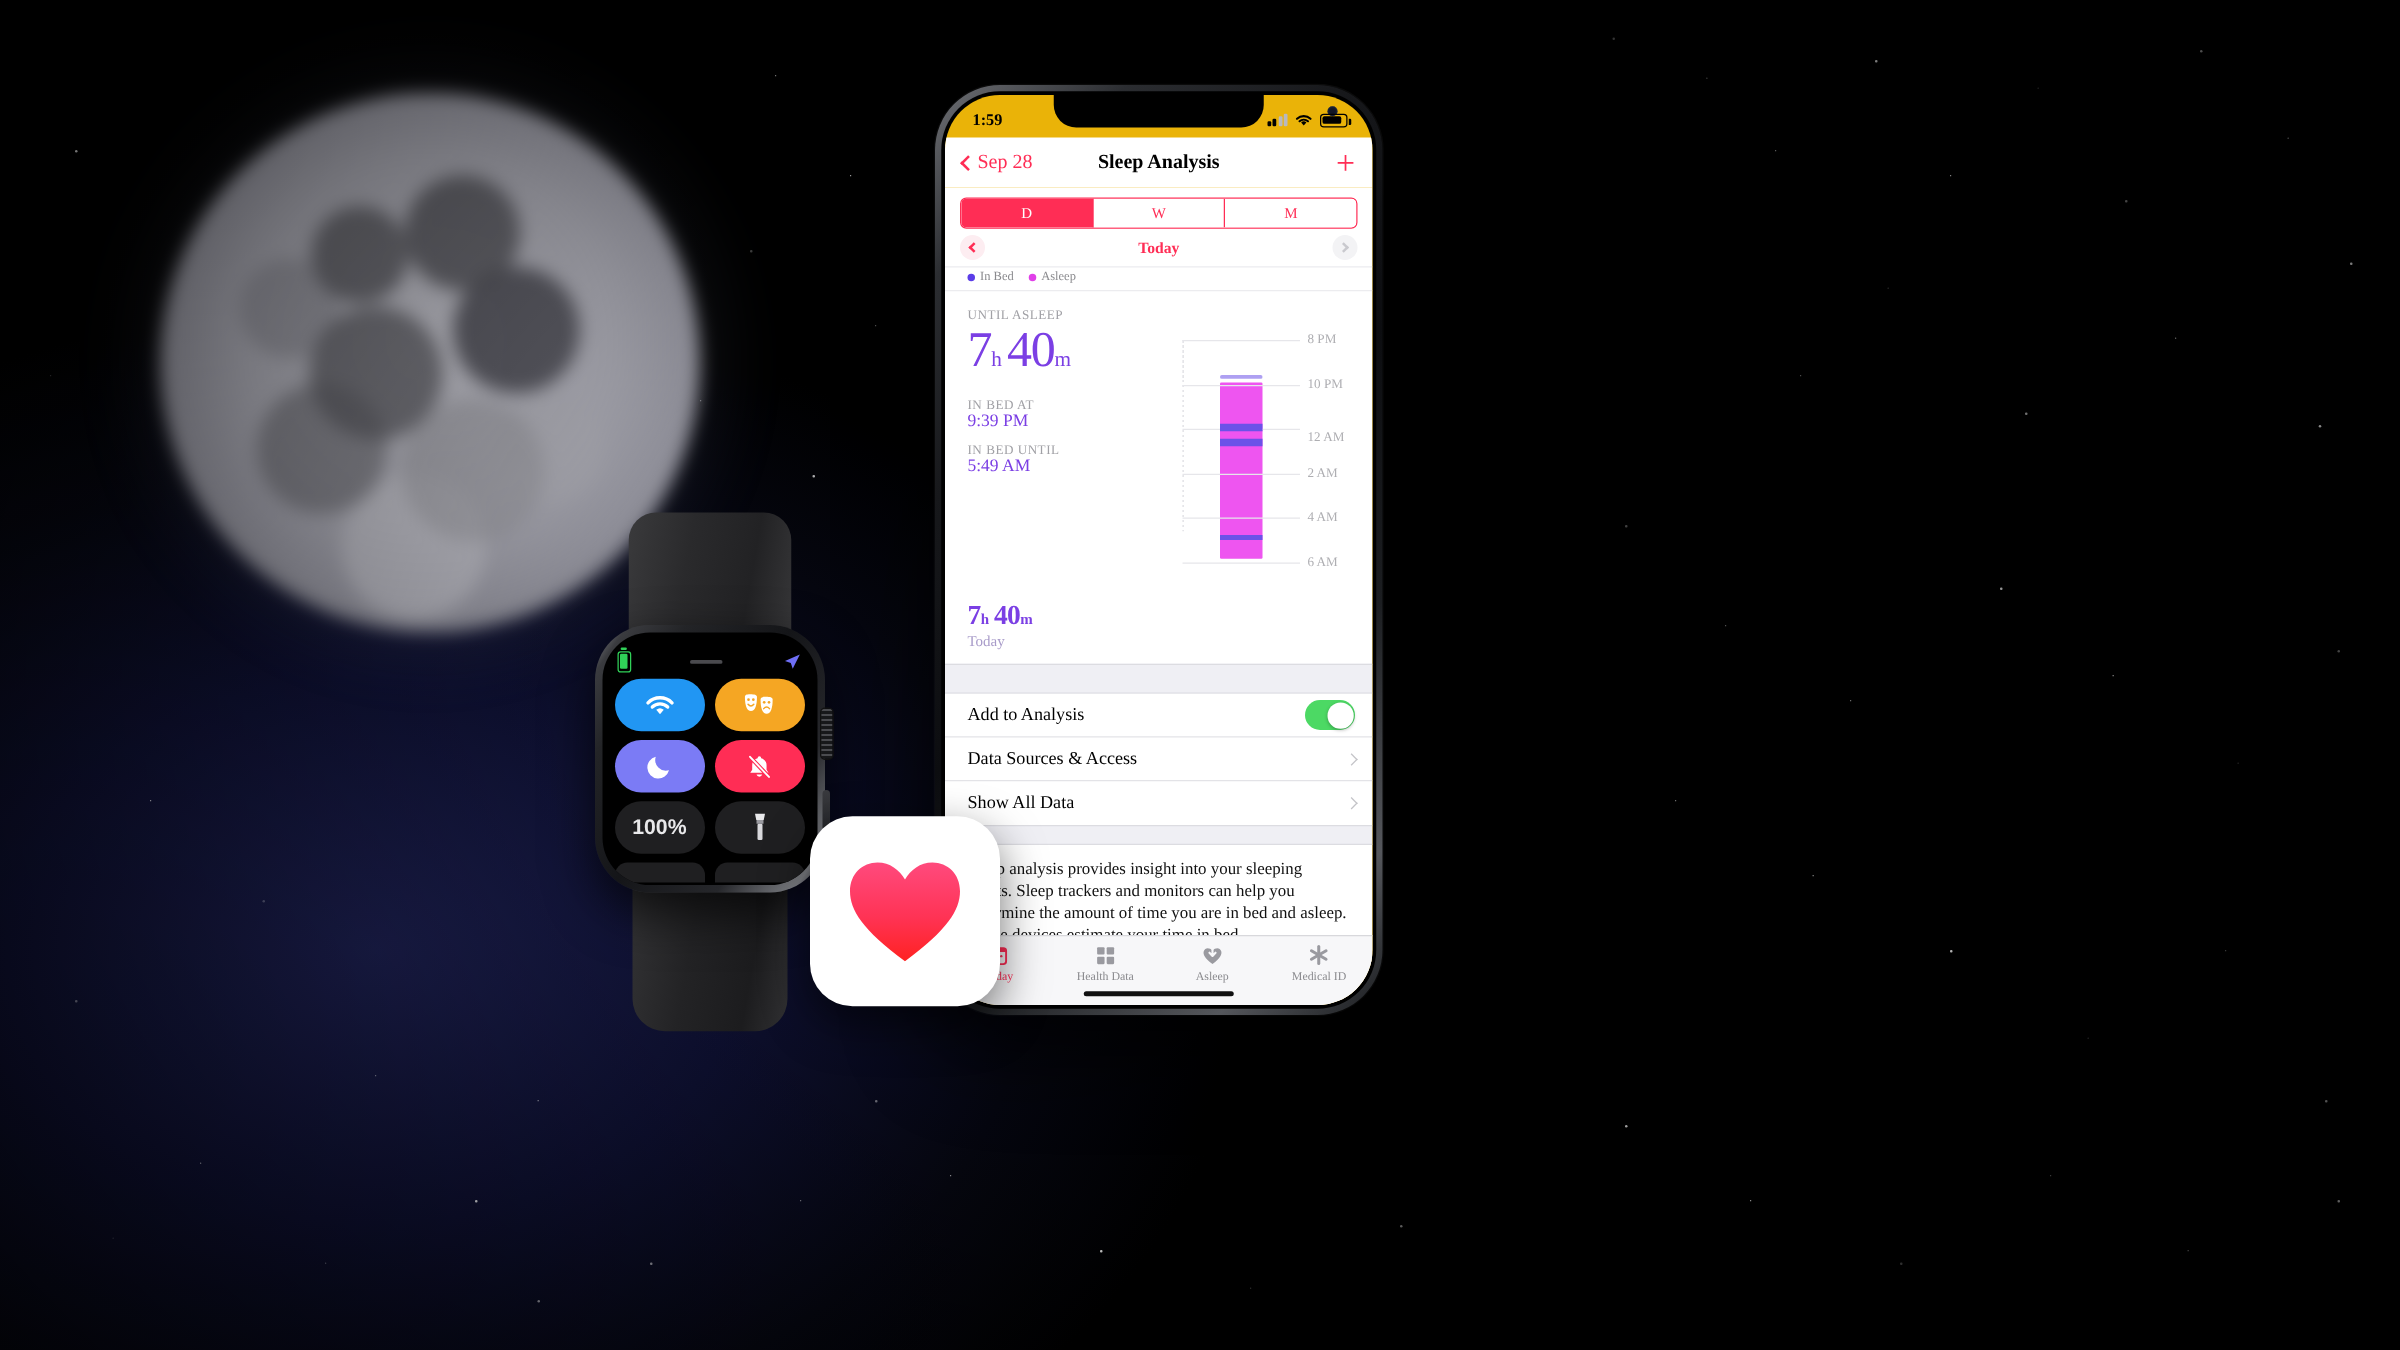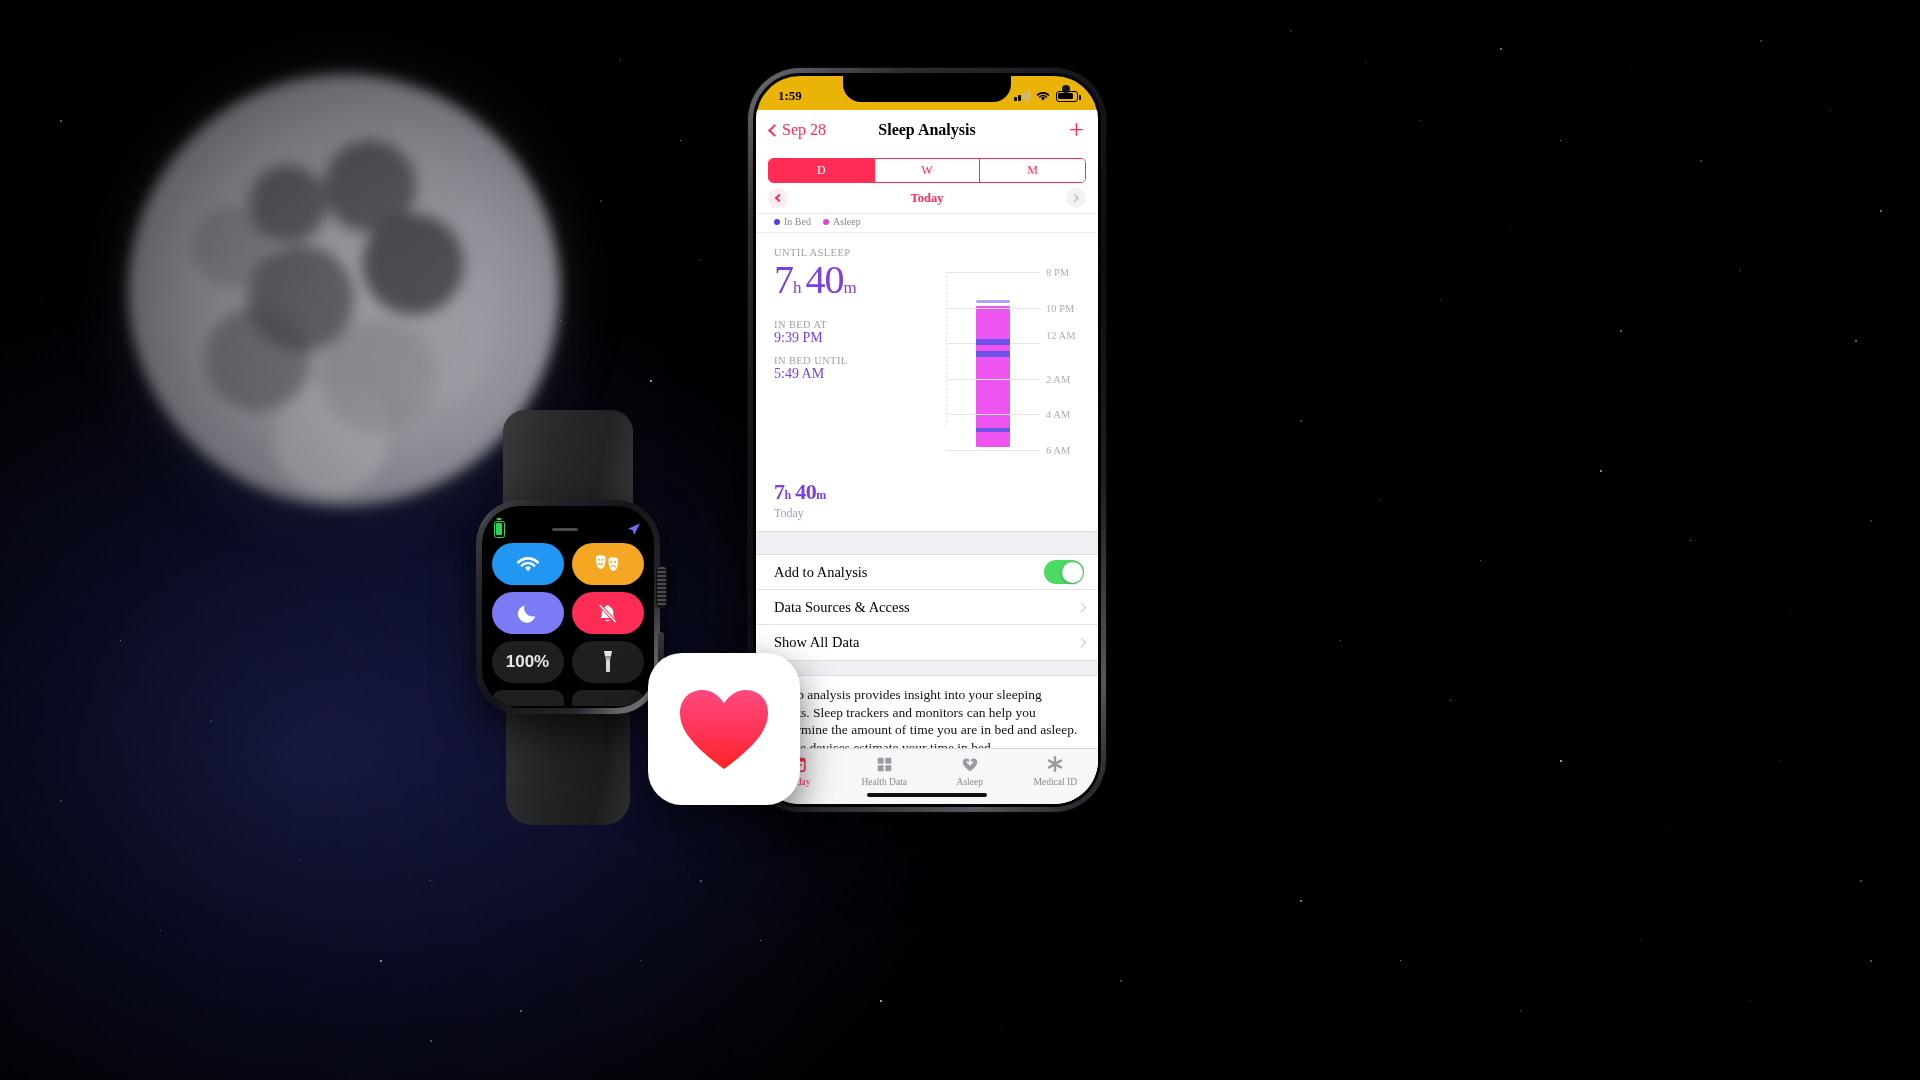--- a/index.html
+++ b/index.html
@@ -391,21 +391,21 @@
           <div id="plot">
             <div id="vline"></div>
 
             <div id="inbed-top" style="top: 28.37px; background: rgb(107, 82, 232); opacity: 0.55;"></div>
             <div id="bar" style="top: 34.1167px; height: 140.62px; background: rgb(238, 85, 240);"></div>
           <div class="gl" style="top: 0px;"></div>
                 <div class="tick" style="top: 0px;">8 PM</div>
                 <div class="gl" style="top: 35.6px;"></div>
                 <div class="tick" style="top: 35.6px;">10 PM</div>
                 <div class="gl" style="top: 71.2px;"></div>
-                <div class="tick" style="top: 63px;">12 AM</div>
+                <div class="tick" style="top: 78px;">12 AM</div>
                 <div class="gl" style="top: 106.8px;"></div>
                 <div class="tick" style="top: 106.8px;">2 AM</div>
                 <div class="gl" style="top: 142.4px;"></div>
                 <div class="tick" style="top: 142.4px;">4 AM</div>
                 <div class="gl" style="top: 178px;"></div>
                 <div class="tick" style="top: 178px;">6 AM</div>
                 <div class="inbed-seg" style="top: 66.75px; height: 5.93333px; background: rgb(107, 82, 232);"></div>
                 <div class="inbed-seg" style="top: 78.6167px; height: 5.93333px; background: rgb(107, 82, 232);"></div>
                 <div class="inbed-seg" style="top: 155.75px; height: 4.45px; background: rgb(107, 82, 232);"></div>
               </div>

